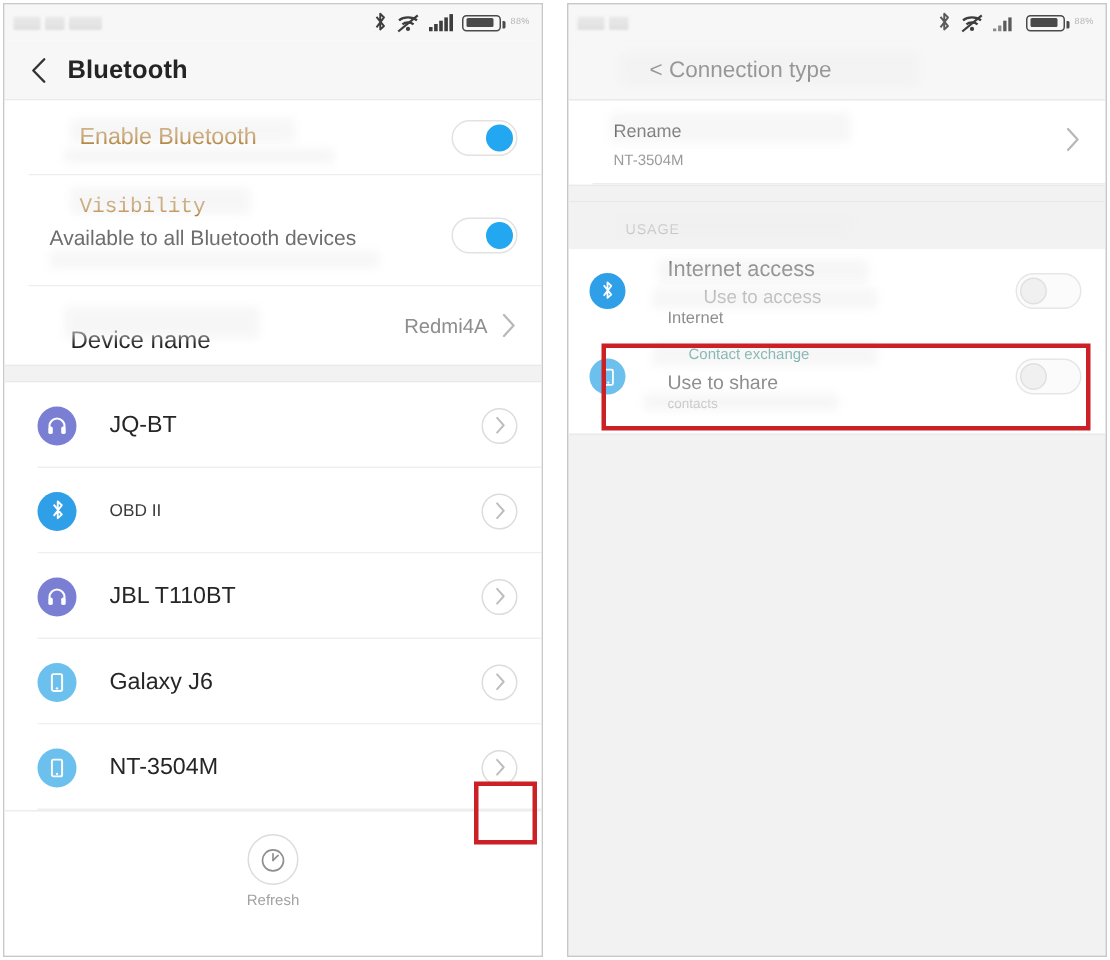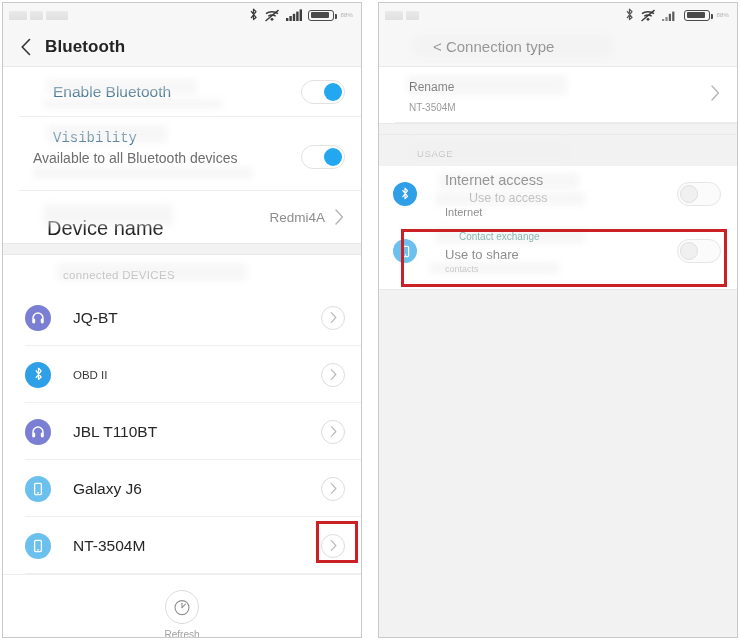--- a/index.html
+++ b/index.html
@@ -139,21 +139,21 @@
   .row-sep::after {
     content: "";
     position: absolute;
     left: 16px; right: 0; bottom: 0;
     height: 1px;
     background: #ededed;
   }
   .row-text { flex: 1 1 auto; min-width: 0; }
   .row-title {
     font-size: 14px;
-    color: #0c4a6e;
+    color: #a16207;
     line-height: 18px;
   }
   .row-title.big { font-size: 15.5px; }
   .row-sub {
     font-size: 12.5px;
     color: #8d8d8d;
     line-height: 16px;
     margin-top: 1px;
   }
   .row-sub2 {
@@ -380,37 +380,33 @@
         </div>
         <div class="switch on" style="margin-top:16px;">
           <span class="knob"></span>
         </div>
         <div class="smudge" style="left:44px;top:8px;width:120px;height:18px;"></div>
         <div class="smudge" style="left:30px;top:50px;width:220px;height:12px;"></div>
       </div>
 
       <div class="row" style="height:52px;padding-left:44px;">
         <div class="row-text">
-          <div class="row-title big" style="font-size:20px;color:#1f1f1f;margin-top:22px;">Device name</div>
+          <div class="row-title big" style="font-size:16px;color:#1f1f1f;margin-top:22px;">Device name</div>
         </div>
         <div class="row-value">Redmi4A</div>
         <span>
           <svg width="12" height="18" viewBox="0 0 12 18">
             <path d="M3 2 L9.4 9 L3 16" fill="none" stroke="#b8b8b8" stroke-width="1.5" stroke-linecap="round" stroke-linejoin="round"></path>
           </svg>
         </span>
         <div class="smudge" style="left:40px;top:13px;width:130px;height:22px;"></div>
       </div>
 
       <div class="gap"></div>
 
-      <div class="section-head" style="position:relative;">
-        <span>connected DEVICES</span>
-        <div class="smudge" style="left:54px;top:8px;width:190px;height:18px;"></div>
-      </div>
 
       <div class="device-row">
         <span class="dev-icon headset">
           <svg width="14" height="14" viewBox="0 0 14 14">
             <path d="M2 8 V7 A5 5 0 0 1 12 7 V8" fill="none" stroke="#fff" stroke-width="1.4"></path>
             <rect x="1.2" y="7.4" width="3" height="5" rx="1.3" fill="#fff"></rect>
             <rect x="9.8" y="7.4" width="3" height="5" rx="1.3" fill="#fff"></rect>
           </svg>
         </span>
         <span class="dev-name">JQ-BT</span>

